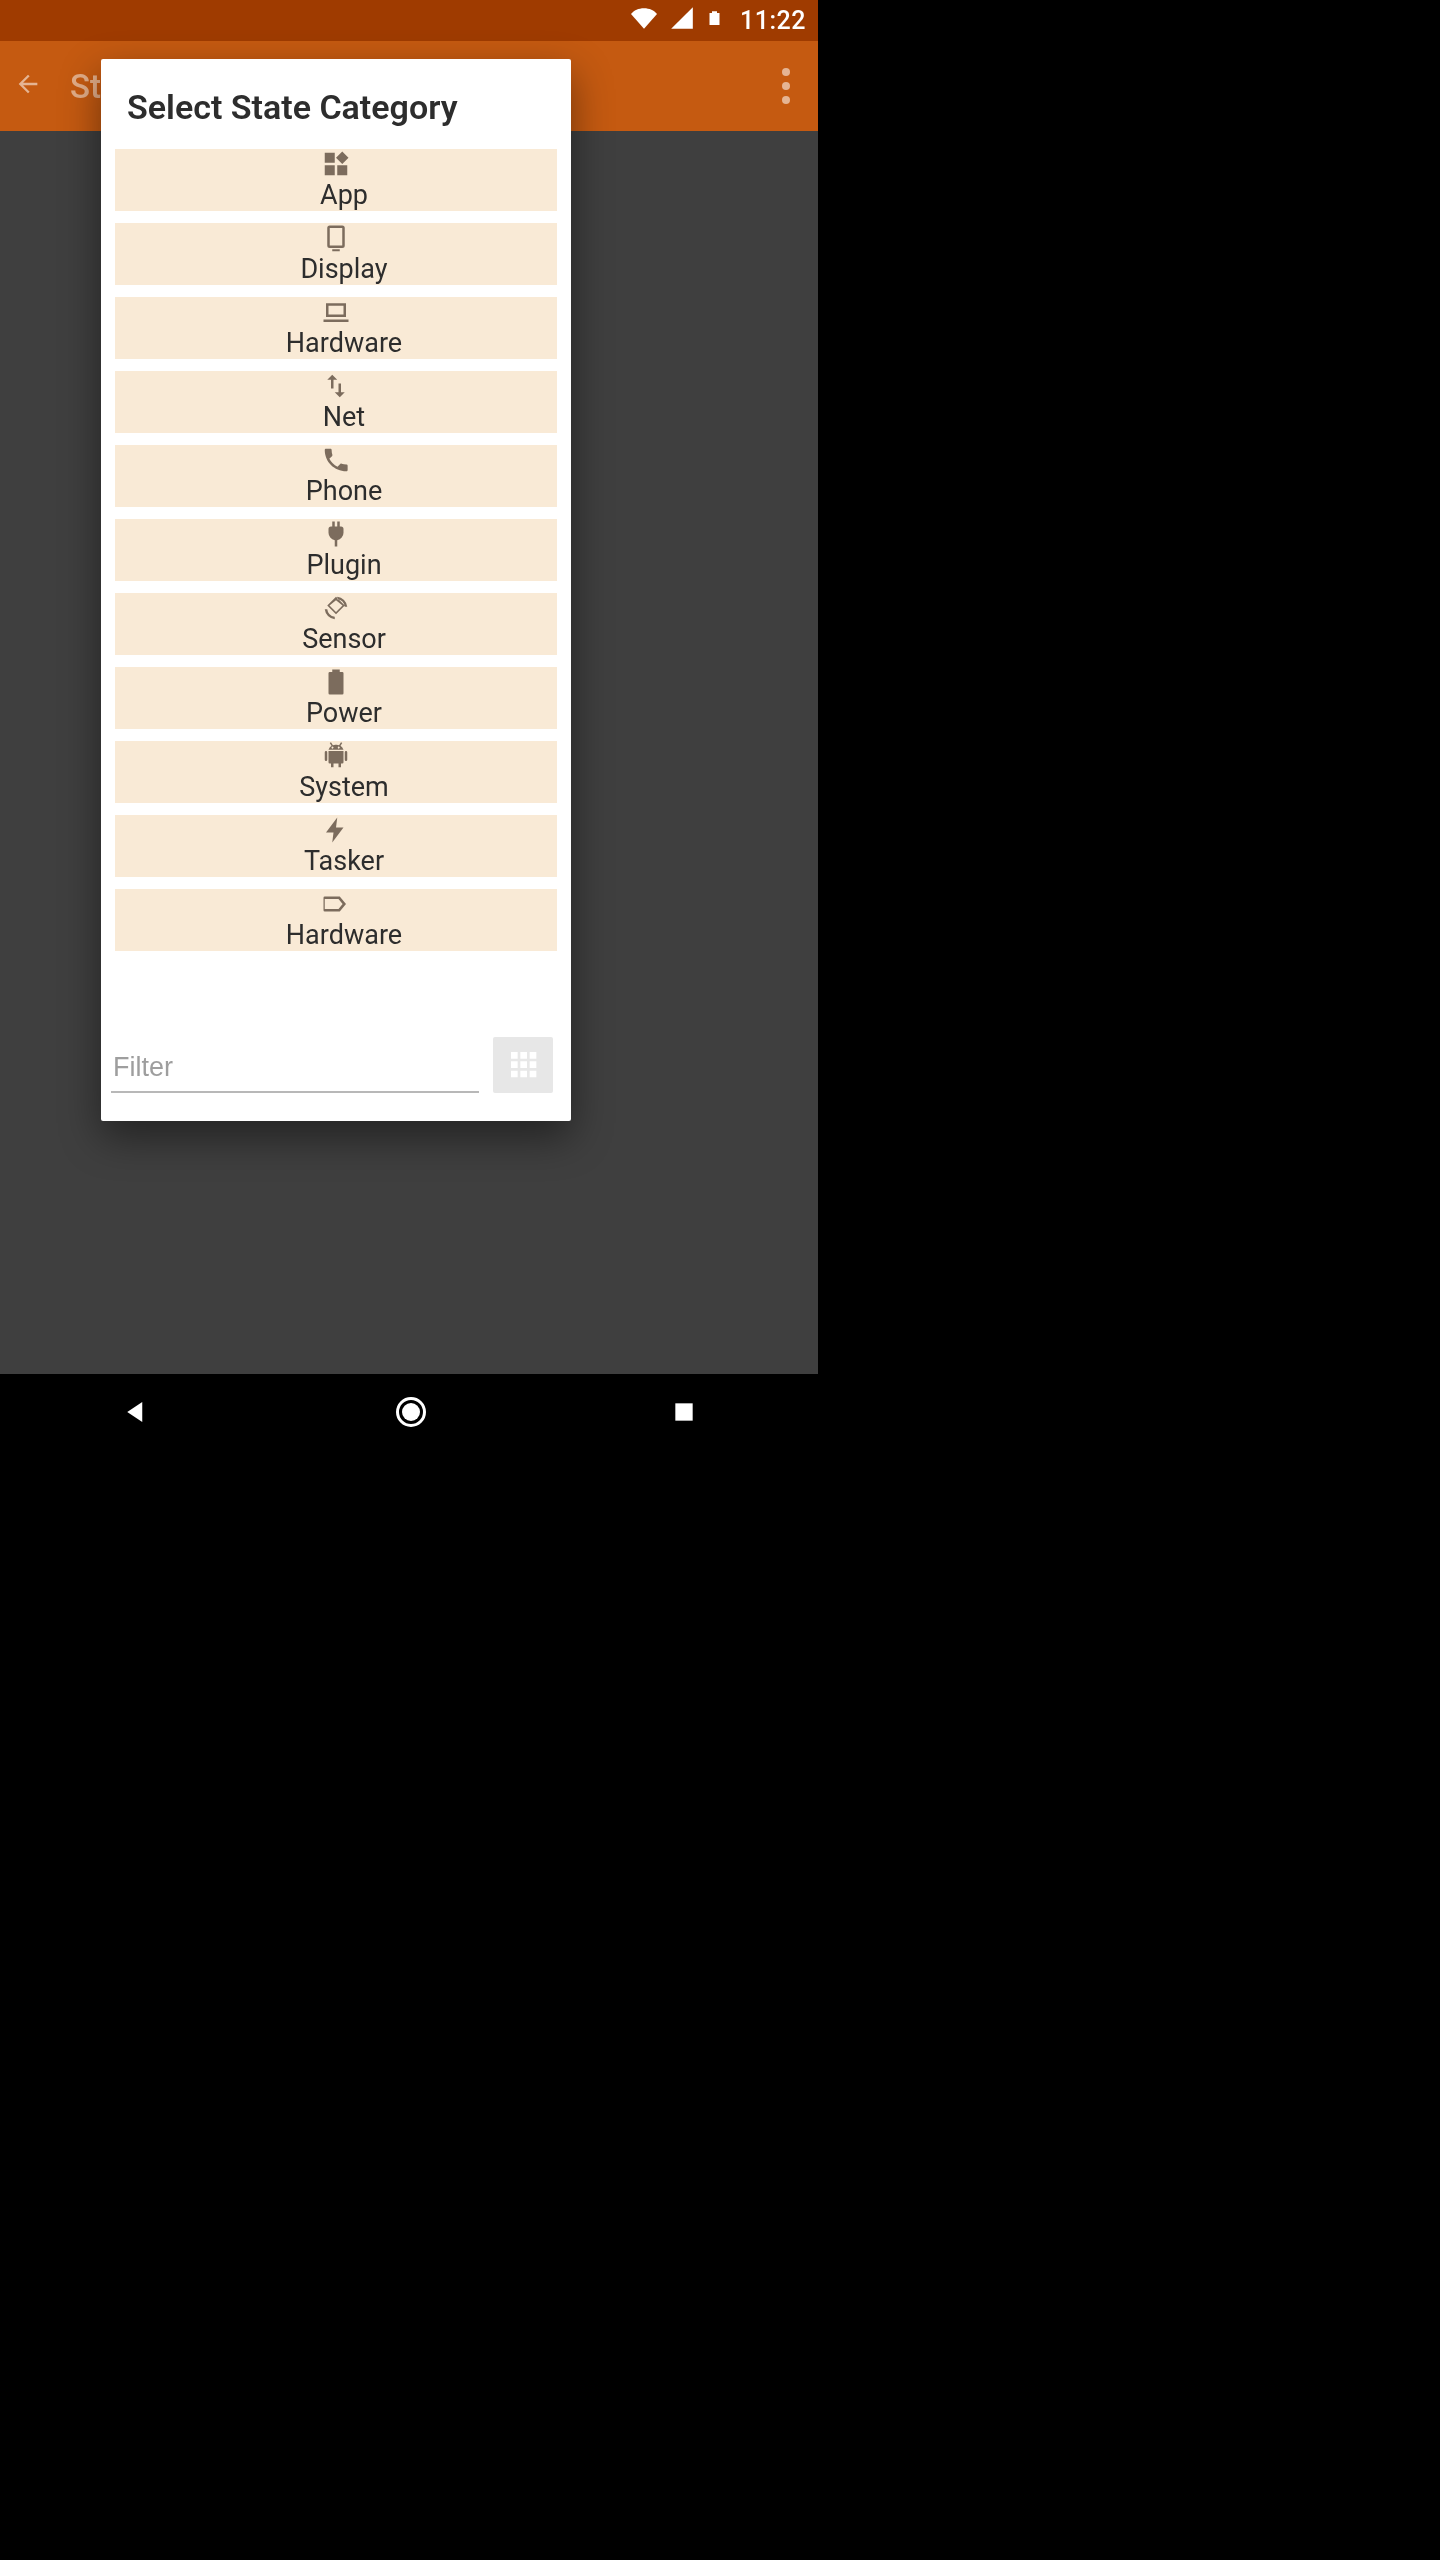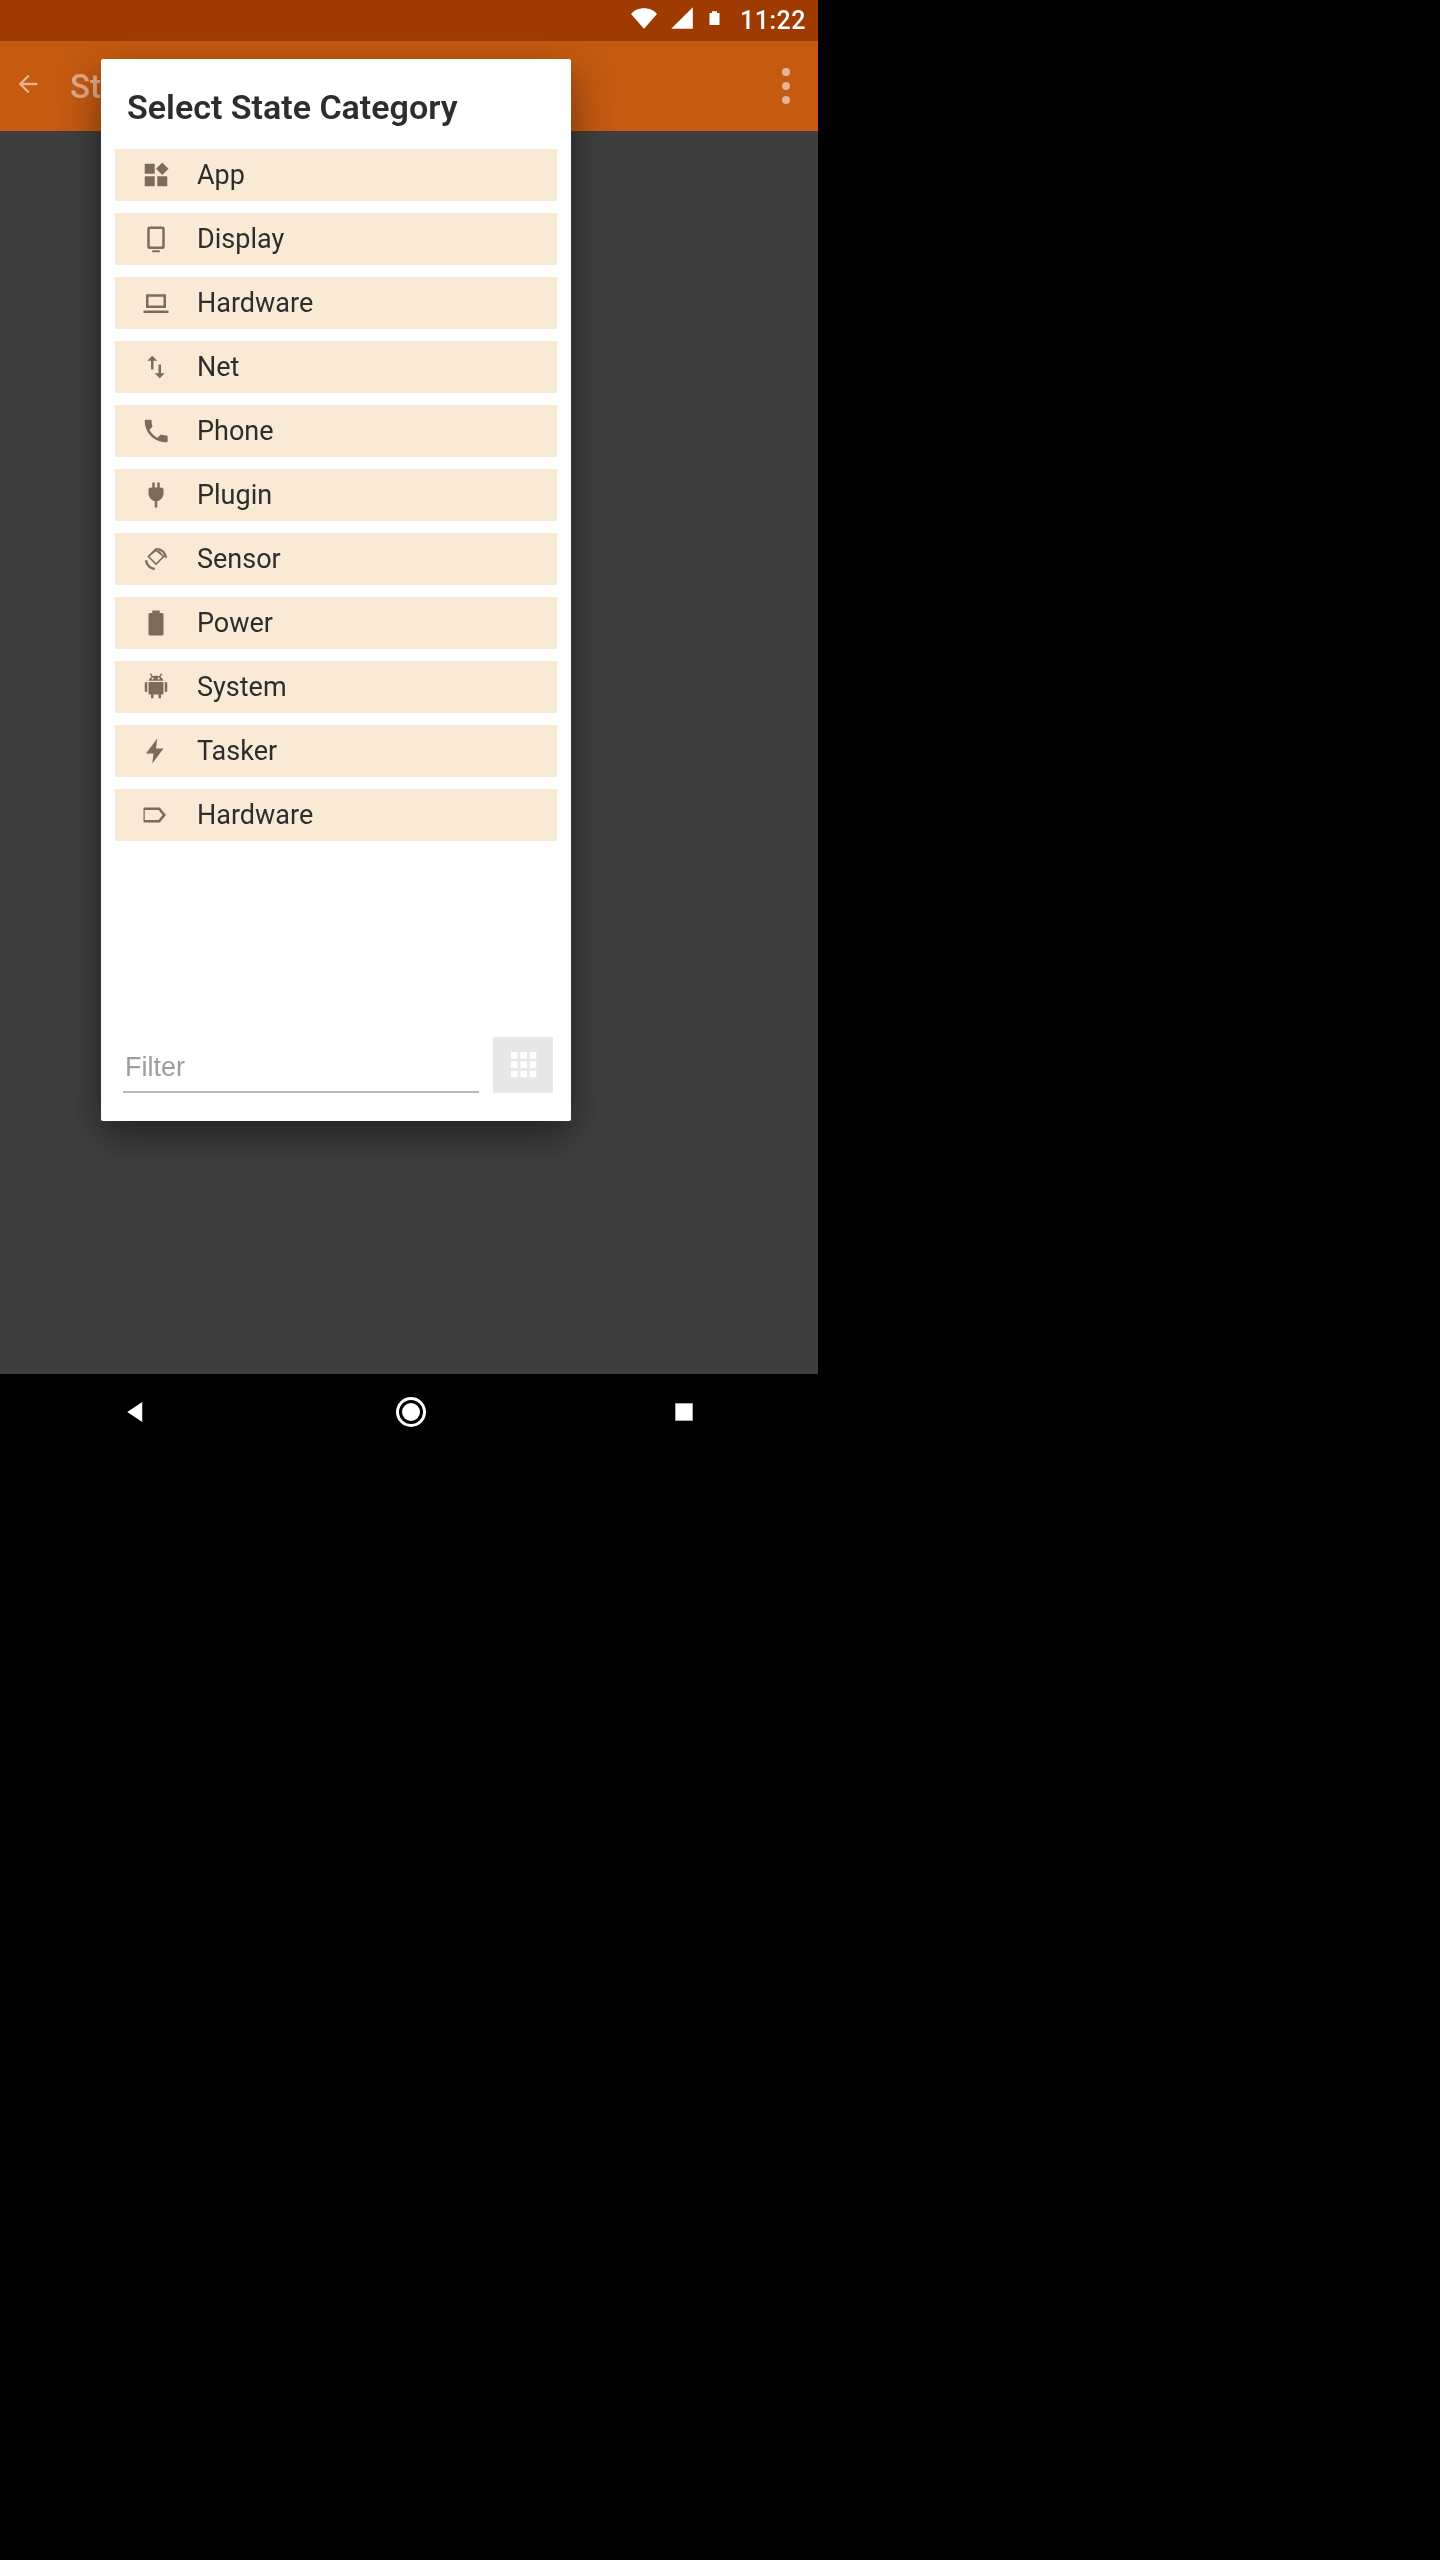--- a/index.html
+++ b/index.html
@@ -46,35 +46,36 @@
   .dialog-title {
     font-size: 34px; font-weight: 600; color: #2d2d2d;
     padding: 0 26px 22px 26px;
   }
   .category-list {
     flex: 1; padding: 0 14px;
     display: flex; flex-direction: column; gap: 12px;
   }
   .category-item {
     background: #f9ead6;
-    height: 52px;
+    height: 62px;
     display: flex; align-items: center;
     padding: 0 16px;
     cursor: pointer;
+    flex-direction: column;
   }
   .category-item .ico {
     width: 50px; display:flex; justify-content:center;
   }
   .category-item .ico svg { width: 30px; height: 30px; fill:#7c6c5d; }
   .category-label {
     font-size: 27px; color: #2d2d2d; margin-left: 16px;
   }
 
   .dialog-footer {
-    display:flex; align-items:flex-end; padding: 20px 18px 10px 22px; gap:14px;
+    display:flex; align-items:flex-end; padding: 20px 18px 10px 10px; gap:14px;
   }
   .filter-wrap { flex:1; }
   .filter-input {
     width:100%; border:none; border-bottom: 2px solid #b8b8b8;
     font-size: 27px; padding: 8px 2px; outline:none;
     color:#333; background:transparent;
   }
   .filter-input::placeholder { color:#9e9e9e; }
   .grid-btn {
     width:60px; height:56px; background:#e7e7e7; border:none;

